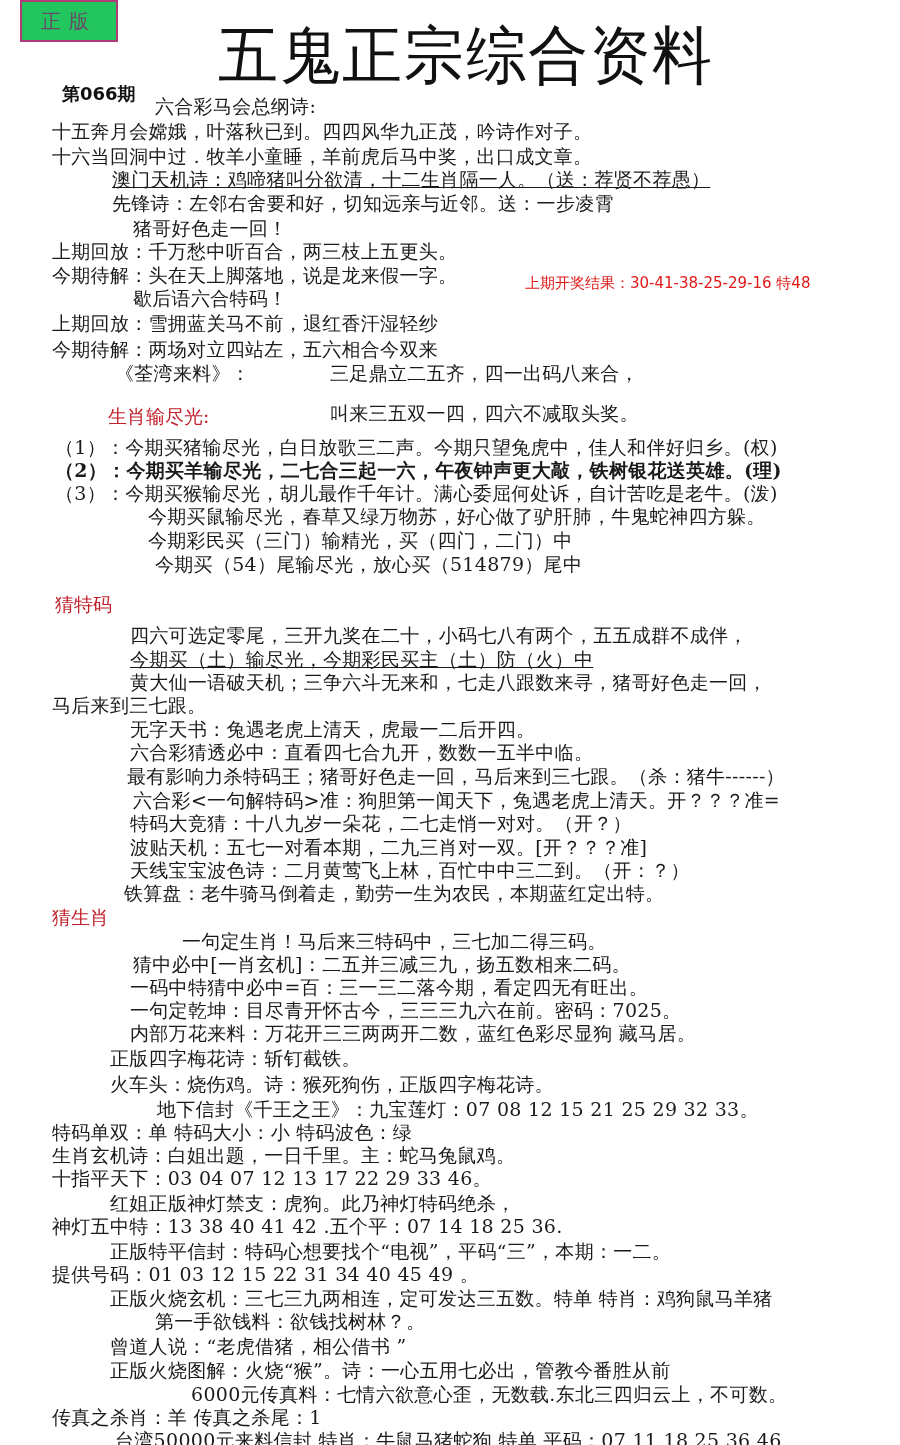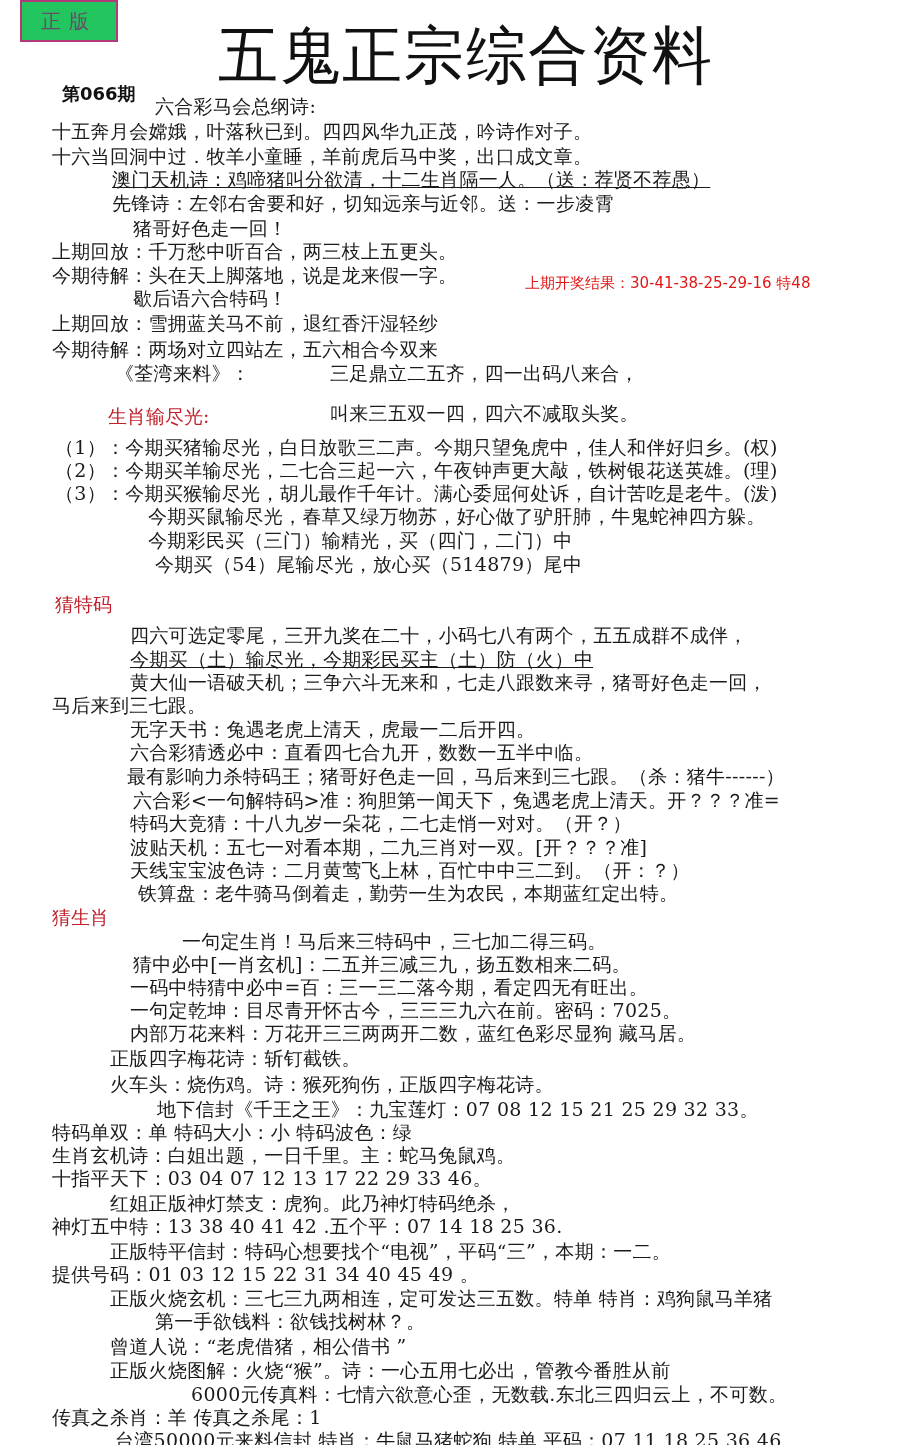--- a/index.html
+++ b/index.html
@@ -55,37 +55,37 @@
     <div class="ln" style="left: 133px; top: 217px;">猪哥好色走一回！</div>
     <div class="ln" style="left: 52px; top: 240px;">上期回放：千万愁中听百合，两三枝上五更头。</div>
     <div class="ln" style="left: 52px; top: 264px;">今期待解：头在天上脚落地，说是龙来假一字。</div>
     <div class="ln" style="left: 133px; top: 287px;">歇后语六合特码！</div>
     <div class="ln" style="left: 52px; top: 312px;">上期回放：雪拥蓝关马不前，退红香汗湿轻纱</div>
     <div class="ln" style="left: 52px; top: 338px;">今期待解：两场对立四站左，五六相合今双来</div>
     <div class="ln" style="left: 115px; top: 362px;">《荃湾来料》：</div>
     <div class="ln" style="left: 330px; top: 362px;">三足鼎立二五齐，四一出码八来合，</div>
     <div class="ln" style="left: 330px; top: 386px; margin-top: 16px;">叫来三五双一四，四六不减取头奖。</div>
     <div class="ln" style="left: 55px; top: 436px;">（1）：今期买猪输尽光，白日放歌三二声。今期只望兔虎中，佳人和伴好归乡。(权)</div>
-    <div class="ln" style="left: 55px; top: 459px;">（2）：今期买羊输尽光，二七合三起一六，午夜钟声更大敲，铁树银花送英雄。(理)</div>
+    <div class="ln" style="left: 55px; top: 459px; font-weight: bold;">（2）：今期买羊输尽光，二七合三起一六，午夜钟声更大敲，铁树银花送英雄。(理)</div>
     <div class="ln" style="left: 55px; top: 482px;">（3）：今期买猴输尽光，胡儿最作千年计。满心委屈何处诉，自计苦吃是老牛。(泼)</div>
     <div class="ln" style="left: 148px; top: 505px;">今期买鼠输尽光，春草又绿万物苏，好心做了驴肝肺，牛鬼蛇神四方躲。</div>
     <div class="ln" style="left: 148px; top: 529px;">今期彩民买（三门）输精光，买（四门，二门）中</div>
     <div class="ln" style="left: 155px; top: 553px;">今期买（54）尾输尽光，放心买（514879）尾中</div>
     <div class="ln" style="left: 130px; top: 624px;">四六可选定零尾，三开九奖在二十，小码七八有两个，五五成群不成伴，</div>
     <div class="ln" style="left: 130px; top: 648px; text-decoration: underline;">今期买（土）输尽光，今期彩民买主（土）防（火）中</div>
     <div class="ln" style="left: 130px; top: 671px;">黄大仙一语破天机；三争六斗无来和，七走八跟数来寻，猪哥好色走一回，</div>
     <div class="ln" style="left: 52px; top: 694px;">马后来到三七跟。</div>
     <div class="ln" style="left: 130px; top: 718px;">无字天书：兔遇老虎上清天，虎最一二后开四。</div>
     <div class="ln" style="left: 130px; top: 741px;">六合彩猜透必中：直看四七合九开，数数一五半中临。</div>
     <div class="ln" style="left: 127px; top: 765px; text-align: right;">最有影响力杀特码王；猪哥好色走一回，马后来到三七跟。（杀：猪牛------）</div>
     <div class="ln" style="left: 133px; top: 789px;">六合彩&lt;一句解特码&gt;准：狗胆第一闻天下，兔遇老虎上清天。开？？？准=</div>
     <div class="ln" style="left: 130px; top: 812px;">特码大竞猜：十八九岁一朵花，二七走悄一对对。（开？）</div>
     <div class="ln" style="left: 130px; top: 836px;">波贴天机：五七一对看本期，二九三肖对一双。[开？？？准]</div>
     <div class="ln" style="left: 130px; top: 859px;">天线宝宝波色诗：二月黄莺飞上林，百忙中中三二到。（开：？）</div>
-    <div class="ln" style="left: 138px; top: 882px;">铁算盘：老牛骑马倒着走，勤劳一生为农民，本期蓝红定出特。</div>
+    <div class="ln" style="left: 124px; top: 882px;">铁算盘：老牛骑马倒着走，勤劳一生为农民，本期蓝红定出特。</div>
     <div class="ln" style="left: 182px; top: 930px;">一句定生肖！马后来三特码中，三七加二得三码。</div>
     <div class="ln" style="left: 133px; top: 953px;">猜中必中[一肖玄机]：二五并三减三九，扬五数相来二码。</div>
     <div class="ln" style="left: 130px; top: 976px;">一码中特猜中必中=百：三一三二落今期，看定四无有旺出。</div>
     <div class="ln" style="left: 130px; top: 999px;">一句定乾坤：目尽青开怀古今，三三三九六在前。密码：7025。</div>
     <div class="ln" style="left: 130px; top: 1022px;">内部万花来料：万花开三三两两开二数，蓝红色彩尽显狗 藏马居。</div>
     <div class="ln" style="left: 110px; top: 1047px;">正版四字梅花诗：斩钉截铁。</div>
     <div class="ln" style="left: 110px; top: 1073px;">火车头：烧伤鸡。诗：猴死狗伤，正版四字梅花诗。</div>
     <div class="ln" style="left: 157px; top: 1098px;">地下信封《千王之王》：九宝莲灯：07 08 12 15 21 25 29 32 33。</div>
     <div class="ln" style="left: 52px; top: 1121px;">特码单双：单 特码大小：小 特码波色：绿</div>
     <div class="ln" style="left: 52px; top: 1144px;">生肖玄机诗：白姐出题，一日千里。主：蛇马兔鼠鸡。</div>

